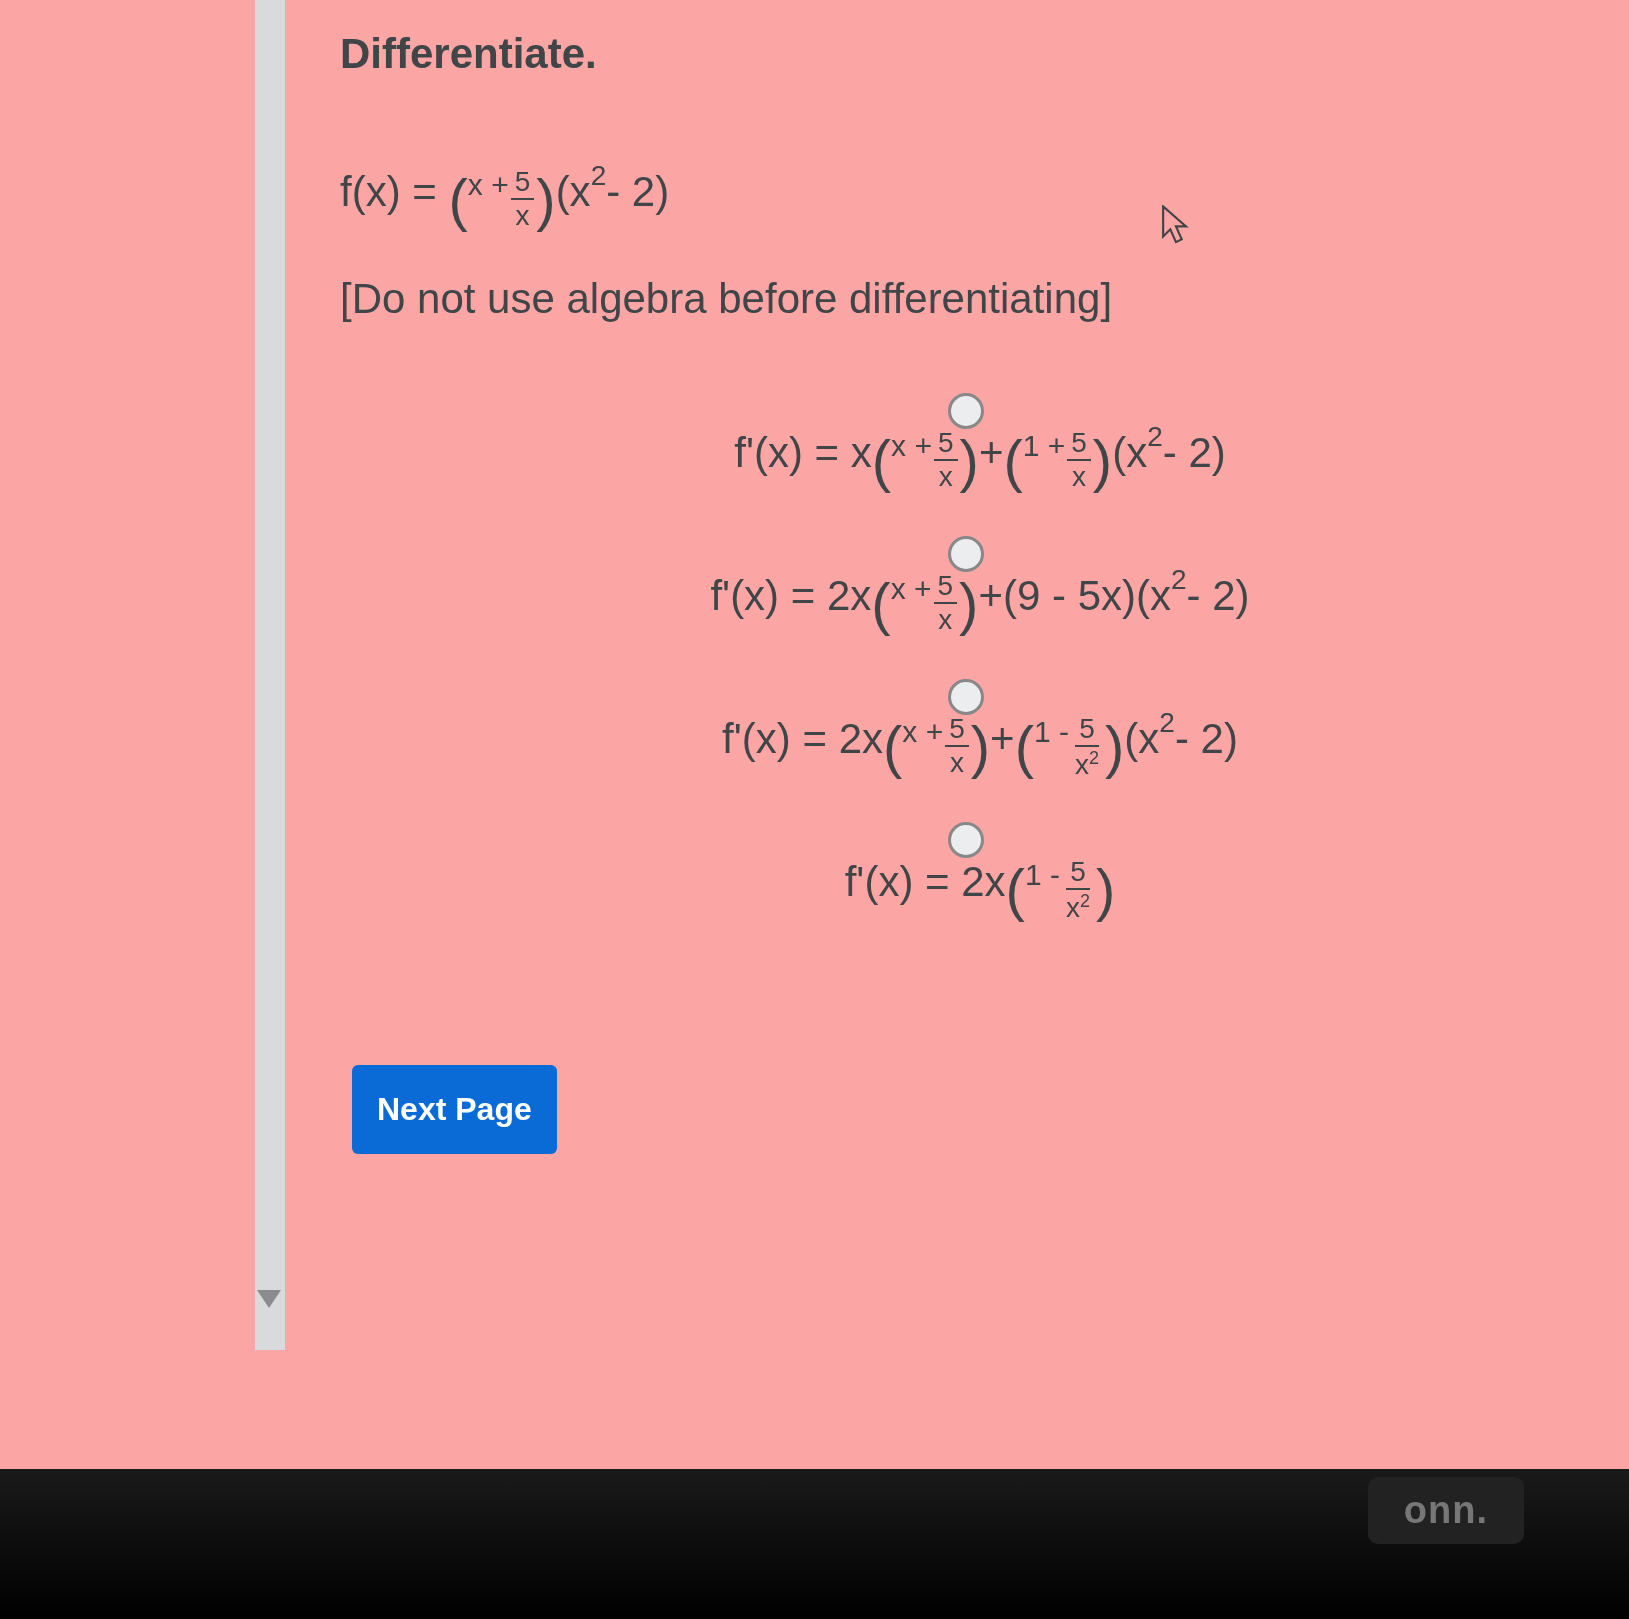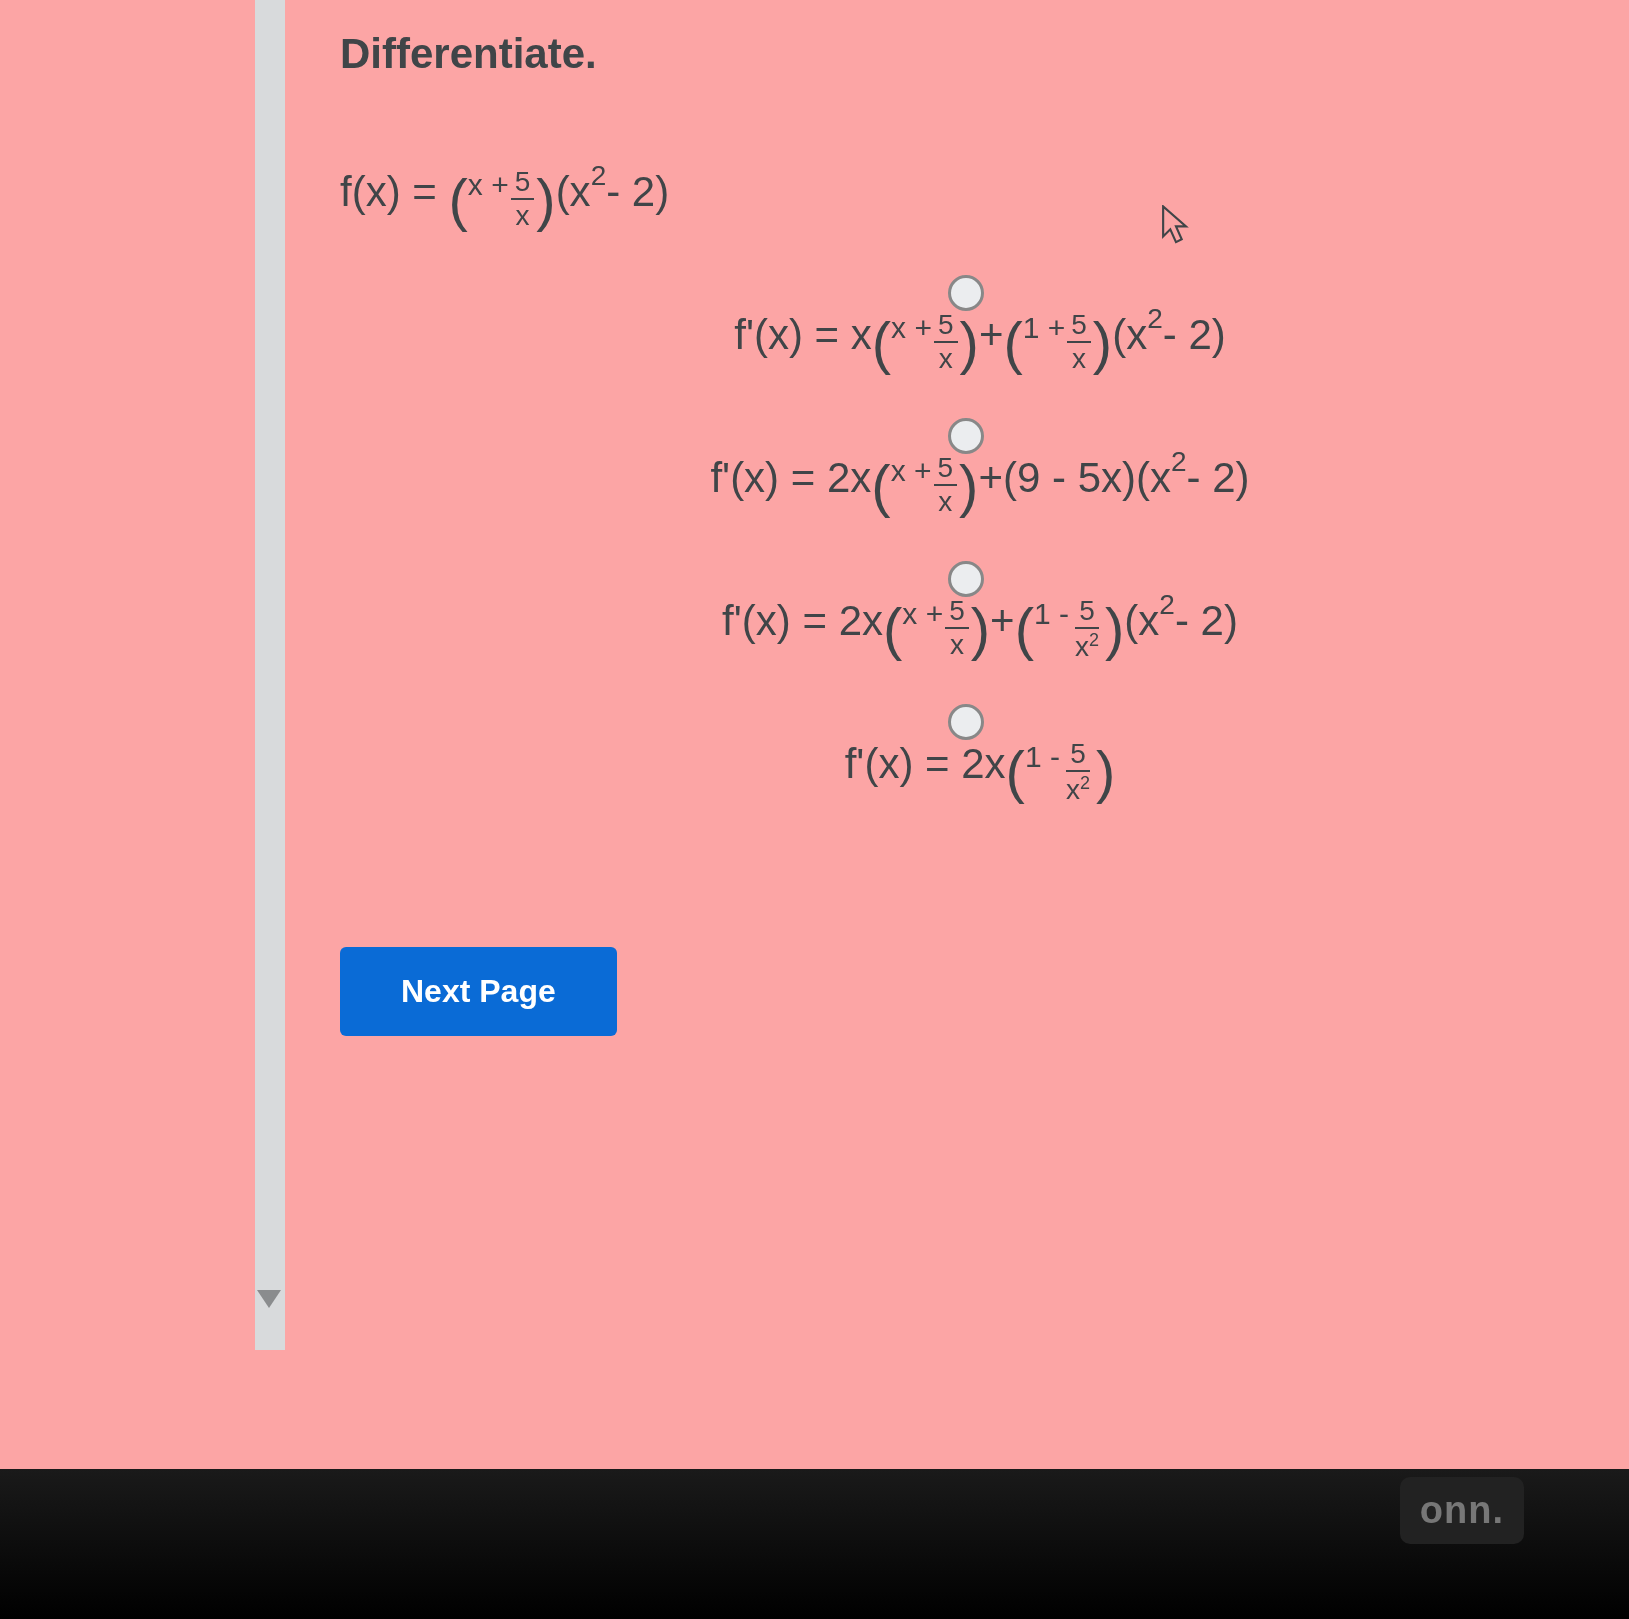--- a/index.html
+++ b/index.html
@@ -118,24 +118,25 @@
     }
     .small-text {
       font-size: 30px;
     }
     .next-button {
       margin-top: 100px;
       background: #0a6bd6;
       color: #fff;
       font-size: 32px;
       font-weight: 600;
-      padding: 26px 61px;
+      padding: 26px 25px;
       border: none;
       border-radius: 6px;
       cursor: pointer;
+      margin-left: 12px;
     }
     .cursor-icon {
       position: absolute;
       left: 820px;
       top: 175px;
       width: 32px;
       height: 40px;
       pointer-events: none;
     }
     .monitor-bottom {
@@ -147,21 +148,21 @@
       background: linear-gradient(to bottom, #1a1a1a 0%, #000 100%);
     }
     .monitor-logo {
       position: absolute;
       bottom: 75px;
       right: 105px;
       background: #222;
       color: #777;
       font-size: 38px;
       font-weight: 700;
-      padding: 12px 20px;
+      padding: 12px 36px;
       border-radius: 10px;
       letter-spacing: 1px;
     }
   </style>
 </head>
 <body>
 
 <div class="page-container">
   <div class="scroll-track"></div>
   <div class="scroll-thumb"></div>
@@ -183,20 +184,21 @@
           <span class="num">5</span>
           <span class="den">x</span>
         </span>
         <span class="rparen">)</span>
         <span>(x</span>
         <span class="sup">2</span>
         <span> - 2)</span>
       </span>
     </div>
 
+    <div class="instruction">[Do not use algebra before differentiating]</div>
 
     <div class="options">
 
       <div class="option">
         <div class="radio"></div>
         <span class="eq">
           <span>f'(x)</span>
           <span>&nbsp;=&nbsp;</span>
           <span>x</span>
           <span class="lparen">(</span>

